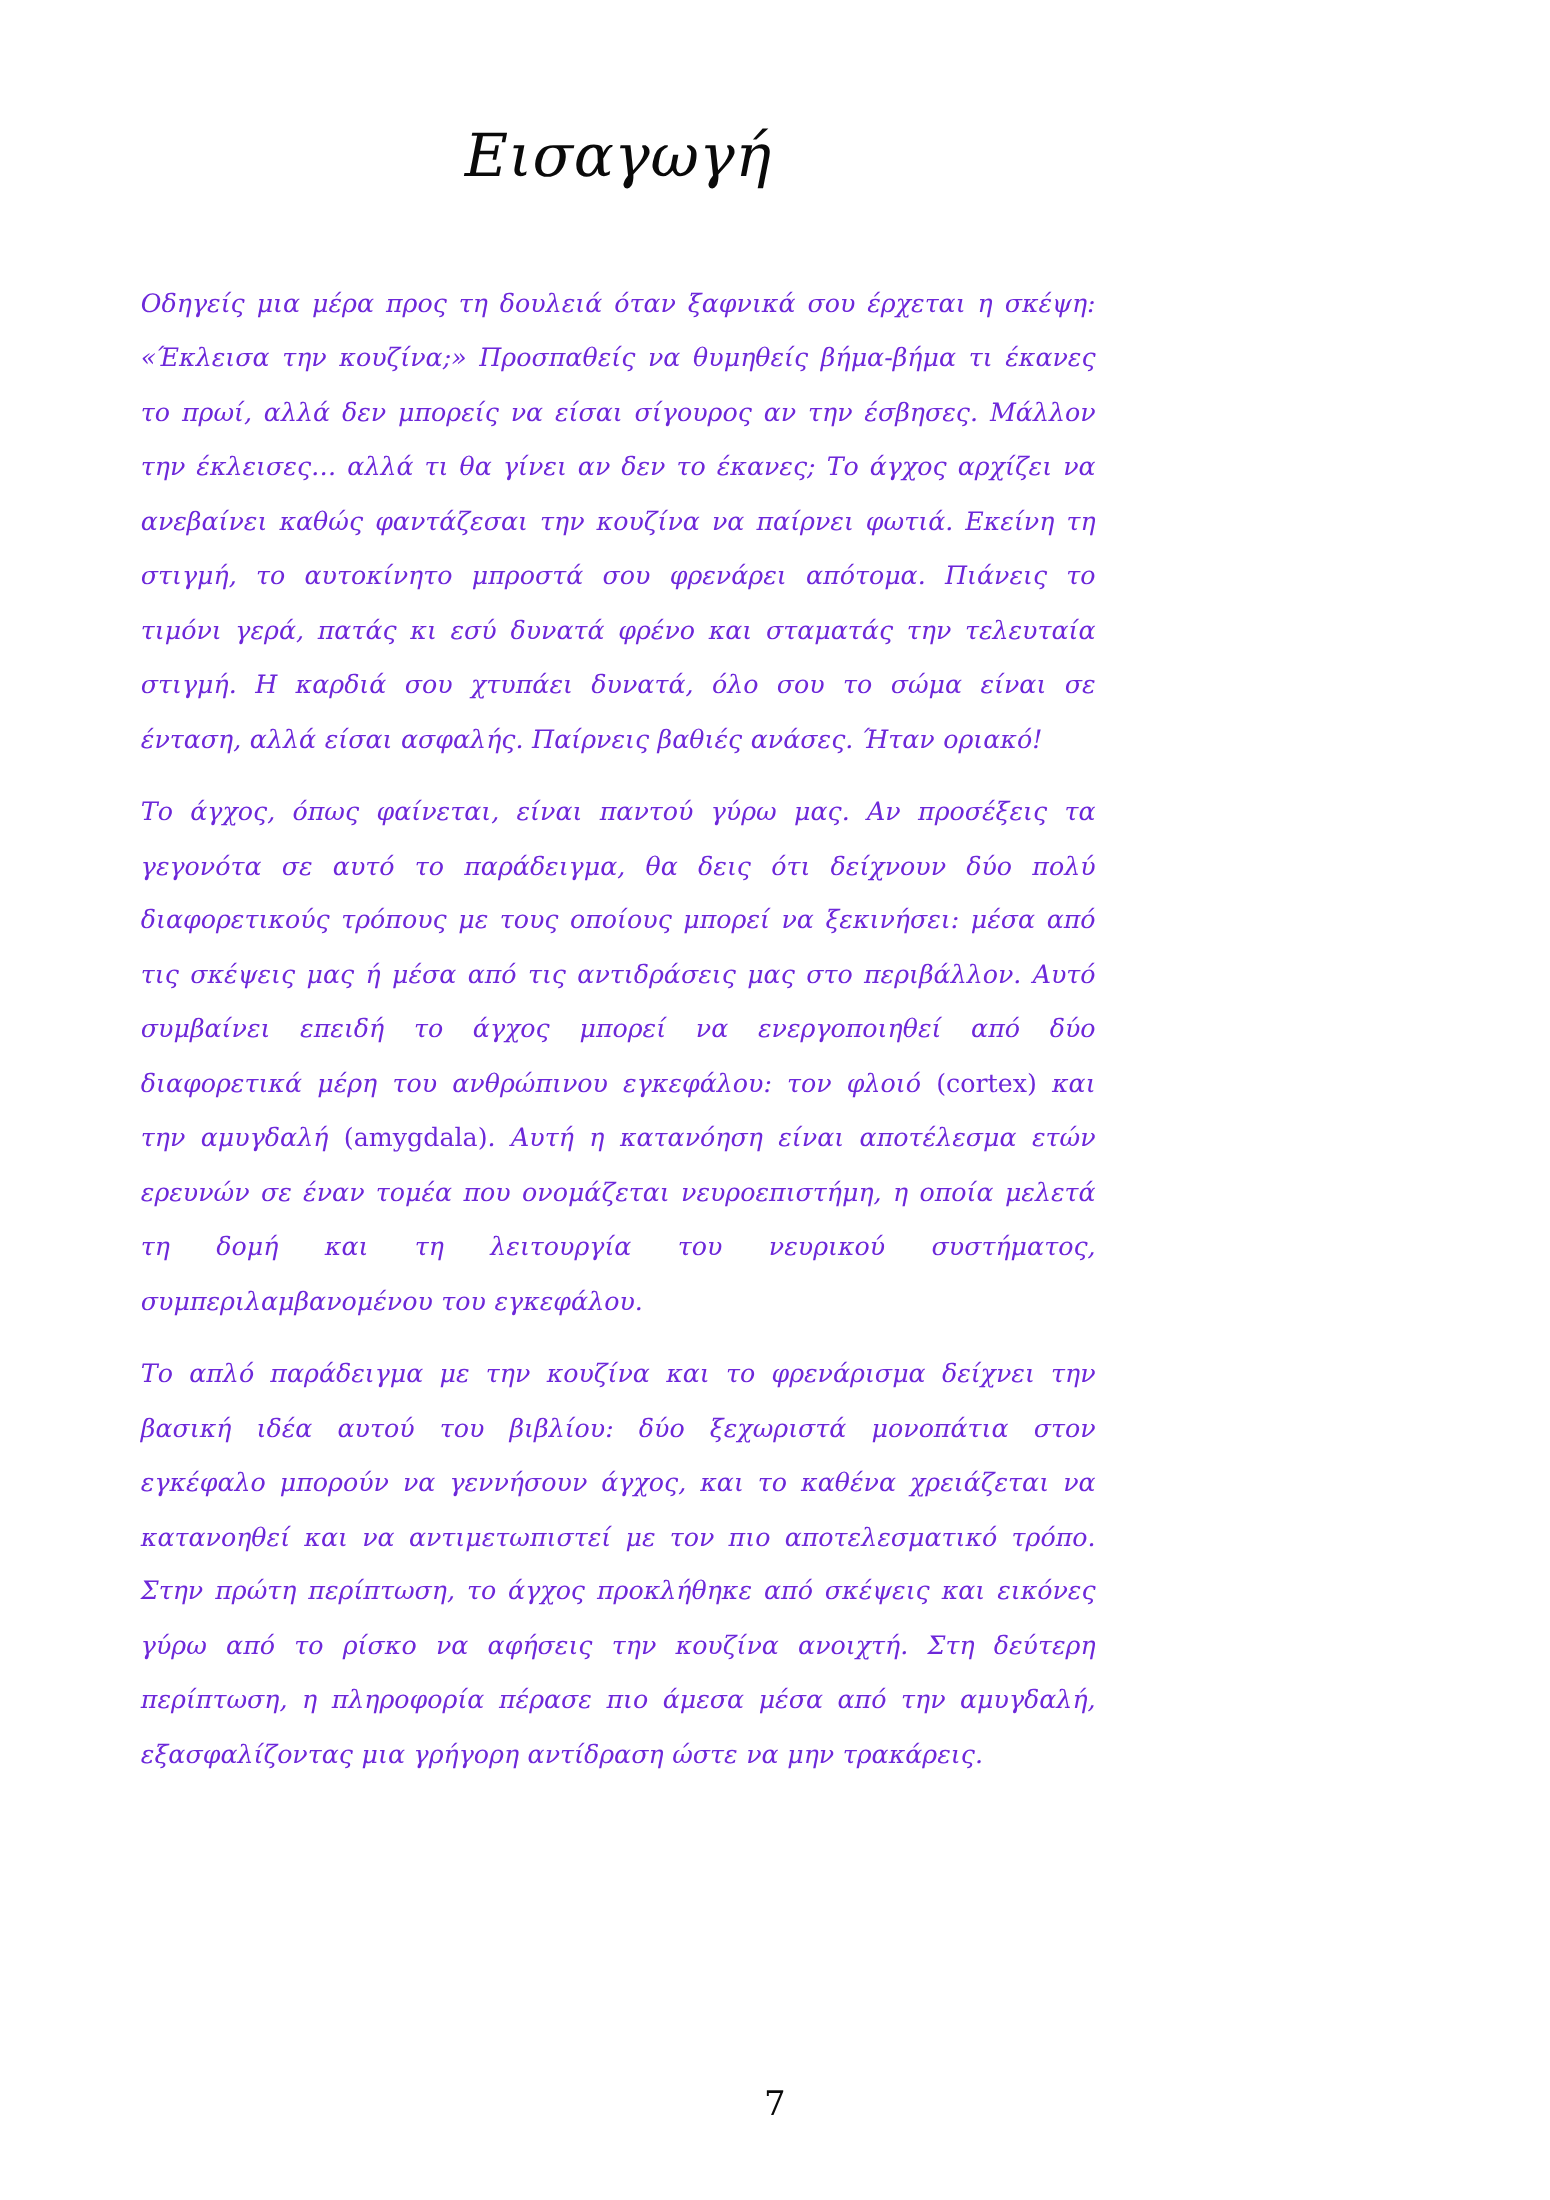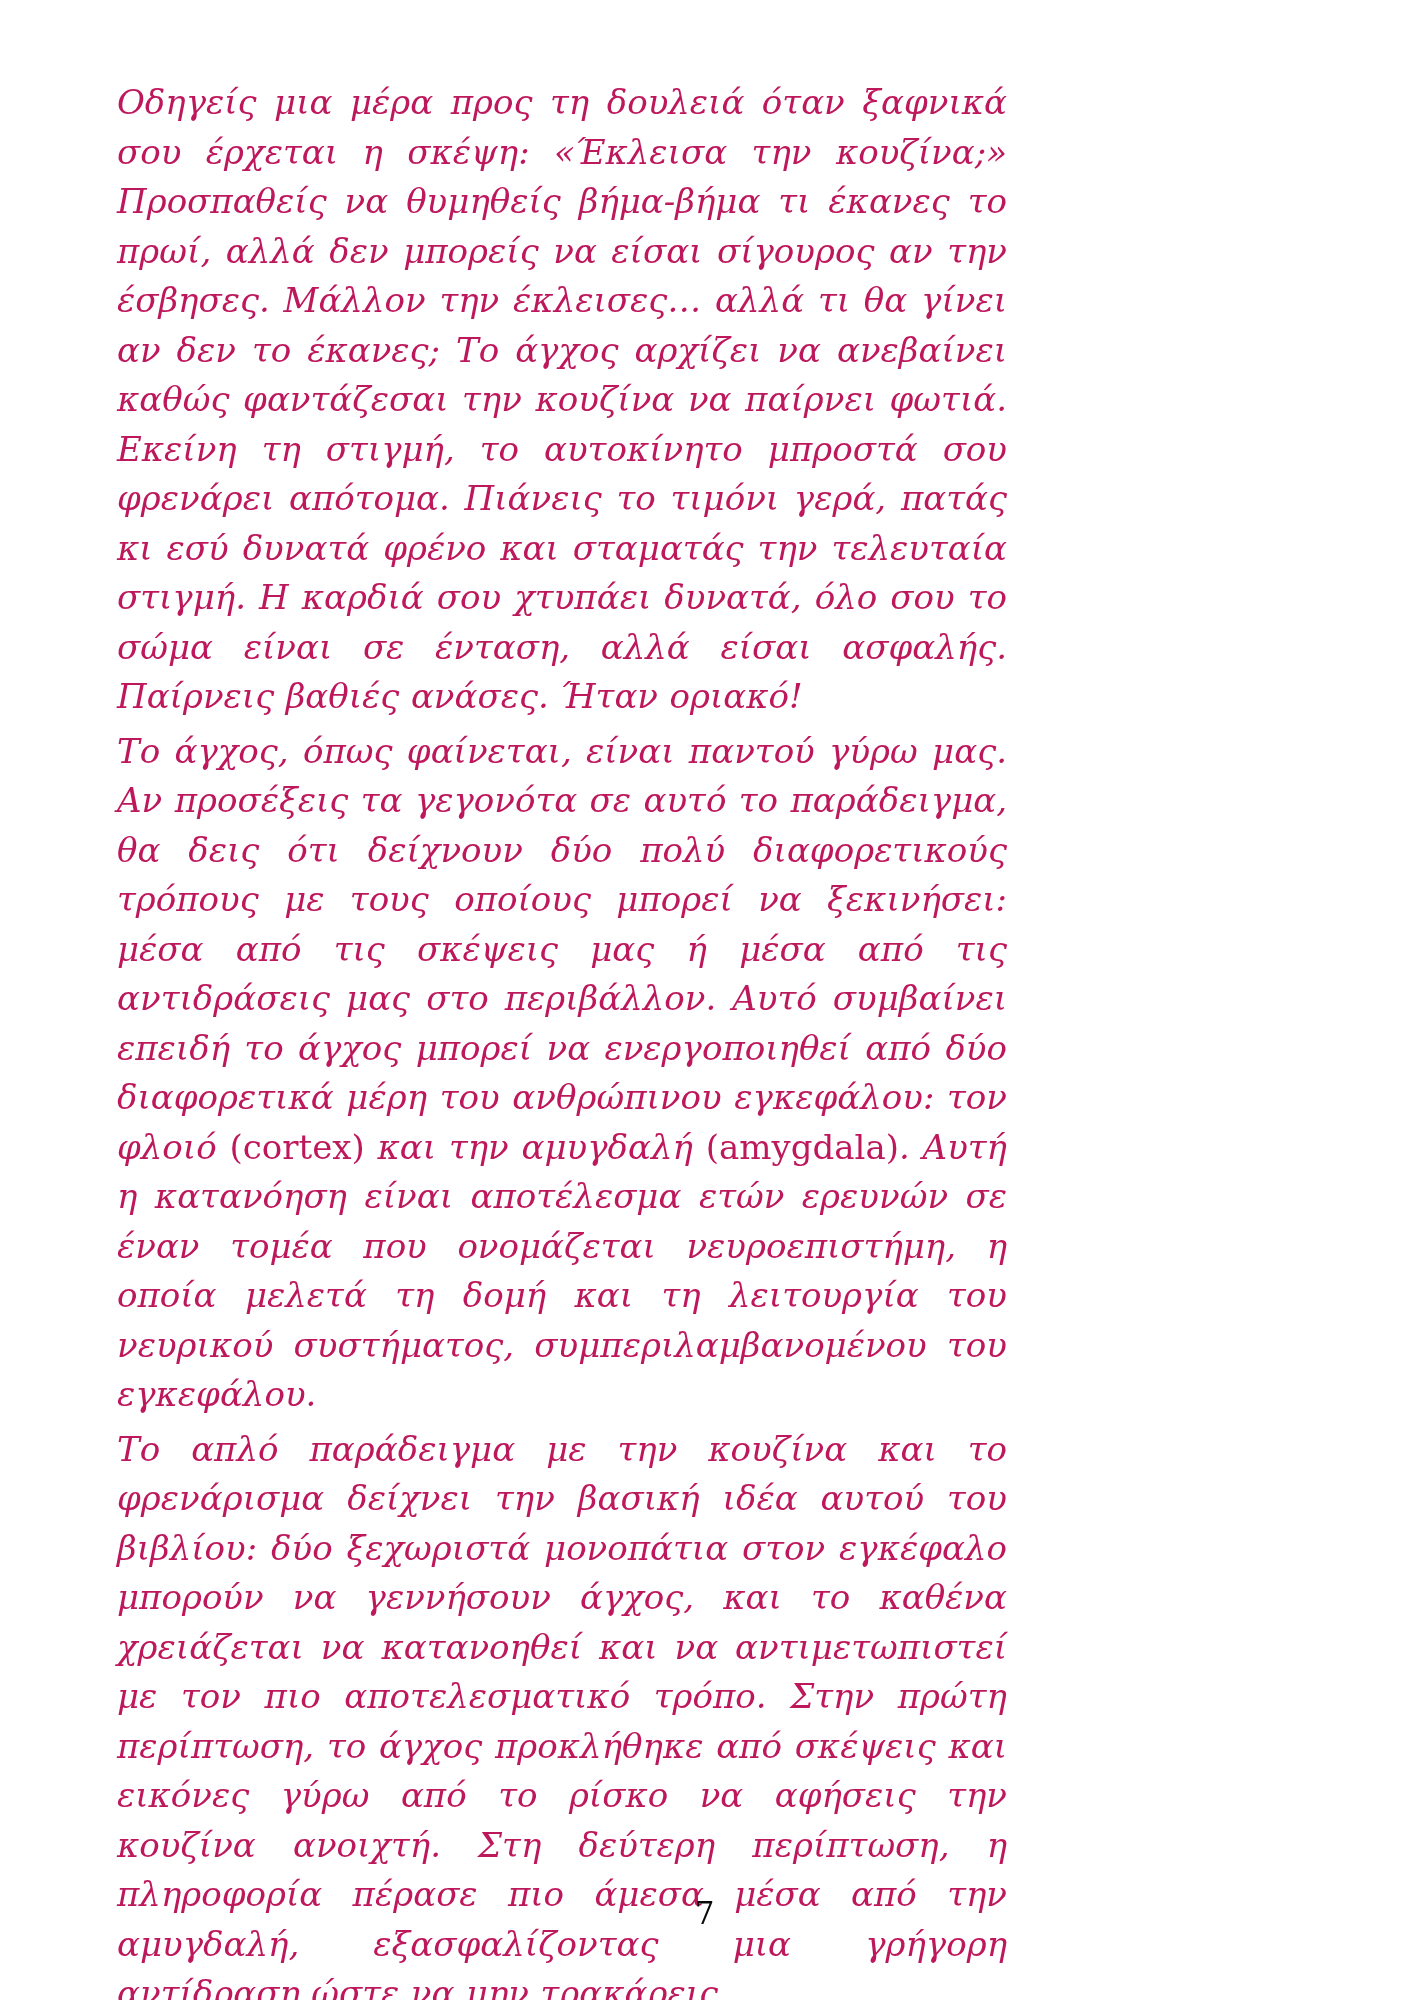--- a/index.html
+++ b/index.html
@@ -31,32 +31,32 @@
     line-height: 1.2;
     text-align: center;
     margin: 0;
     padding-top: 110px;
     letter-spacing: 0.5px;
   }
   .body-block {
     margin-top: 78px;
   }
   p.para {
-    margin: 5px;
+    margin: 16px;
     font-family: "DejaVu Serif", "Liberation Serif", serif;
     font-style: italic;
     font-weight: 400;
-    font-size: 34px;
+    font-size: 23px;
     line-height: 49.5px;
     text-align: justify;
     text-justify: inter-word;
     -webkit-hyphens: none;
     hyphens: none;
     word-spacing: 0.02em;
-    color: #be185d;
+    color: #6d28d9;
   }
   p.para + p.para {
     margin-top: 0;
   }
   .latin {
     font-style: normal;
   }
   .page-number {
     position: absolute;
     left: 0;
@@ -69,20 +69,21 @@
     color: #0a0a0a;
   }
 </style>
 </head>
 <body>
 
 <div class="page">
 
   <div class="content">
 
+    <h1 class="chapter-title">Εισαγωγή</h1>
 
     <div class="body-block">
       <p class="para">Οδηγείς μια μέρα προς τη δουλειά όταν ξαφνικά σου έρχεται η σκέψη: «Έκλεισα την κουζίνα;» Προσπαθείς να θυμηθείς βήμα-βήμα τι έκανες το πρωί, αλλά δεν μπορείς να είσαι σίγουρος αν την έσβησες. Μάλλον την έκλεισες… αλλά τι θα γίνει αν δεν το έκανες; Το άγχος αρχίζει να ανεβαίνει καθώς φαντάζεσαι την κουζίνα να παίρνει φωτιά. Εκείνη τη στιγμή, το αυτοκίνητο μπροστά σου φρενάρει απότομα. Πιάνεις το τιμόνι γερά, πατάς κι εσύ δυνατά φρένο και σταματάς την τελευταία στιγμή. Η καρδιά σου χτυπάει δυνατά, όλο σου το σώμα είναι σε ένταση, αλλά είσαι ασφαλής. Παίρνεις βαθιές ανάσες. Ήταν οριακό!</p>
       <p class="para">Το άγχος, όπως φαίνεται, είναι παντού γύρω μας. Αν προσέξεις τα γεγονότα σε αυτό το παράδειγμα, θα δεις ότι δείχνουν δύο πολύ διαφορετικούς τρόπους με τους οποίους μπορεί να ξεκινήσει: μέσα από τις σκέψεις μας ή μέσα από τις αντιδράσεις μας στο περιβάλλον. Αυτό συμβαίνει επειδή το άγχος μπορεί να ενεργοποιηθεί από δύο διαφορετικά μέρη του ανθρώπινου εγκεφάλου: τον φλοιό <span class="latin">(cortex)</span> και την αμυγδαλή <span class="latin">(amygdala)</span>. Αυτή η κατανόηση είναι αποτέλεσμα ετών ερευνών σε έναν τομέα που ονομάζεται νευροεπιστήμη, η οποία μελετά τη δομή και τη λειτουργία του νευρικού συστήματος, συμπεριλαμβανομένου του εγκεφάλου.</p>
       <p class="para">Το απλό παράδειγμα με την κουζίνα και το φρενάρισμα δείχνει την βασική ιδέα αυτού του βιβλίου: δύο ξεχωριστά μονοπάτια στον εγκέφαλο μπορούν να γεννήσουν άγχος, και το καθένα χρειάζεται να κατανοηθεί και να αντιμετωπιστεί με τον πιο αποτελεσματικό τρόπο. Στην πρώτη περίπτωση, το άγχος προκλήθηκε από σκέψεις και εικόνες γύρω από το ρίσκο να αφήσεις την κουζίνα ανοιχτή. Στη δεύτερη περίπτωση, η πληροφορία πέρασε πιο άμεσα μέσα από την αμυγδαλή, εξασφαλίζοντας μια γρήγορη αντίδραση ώστε να μην τρακάρεις.</p>
     </div>
 
   </div>
 
   <div class="page-number">7</div>

